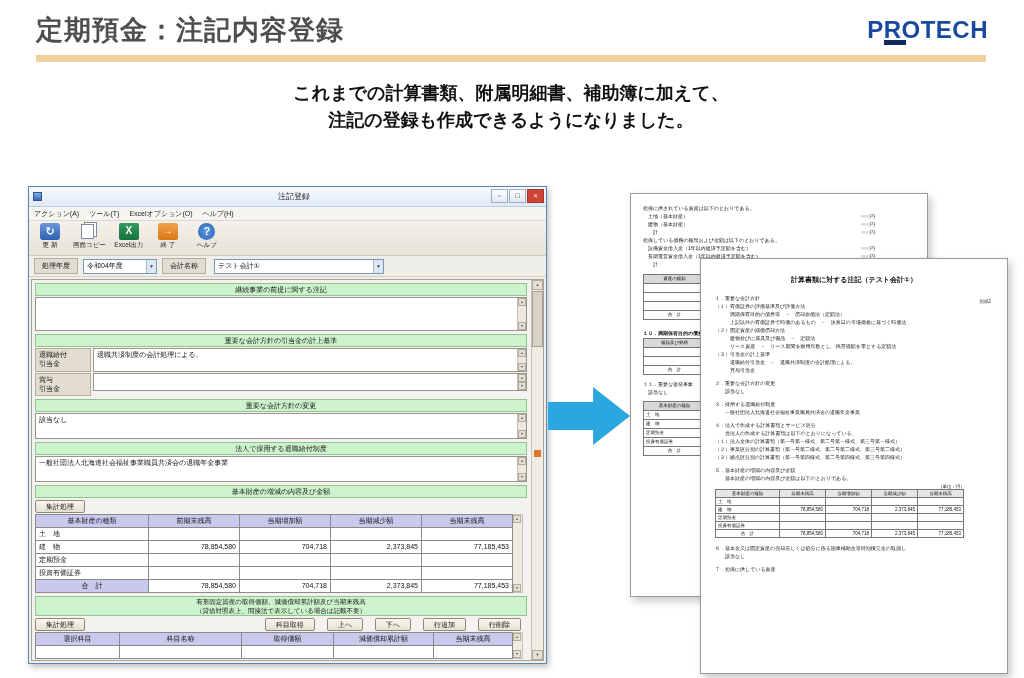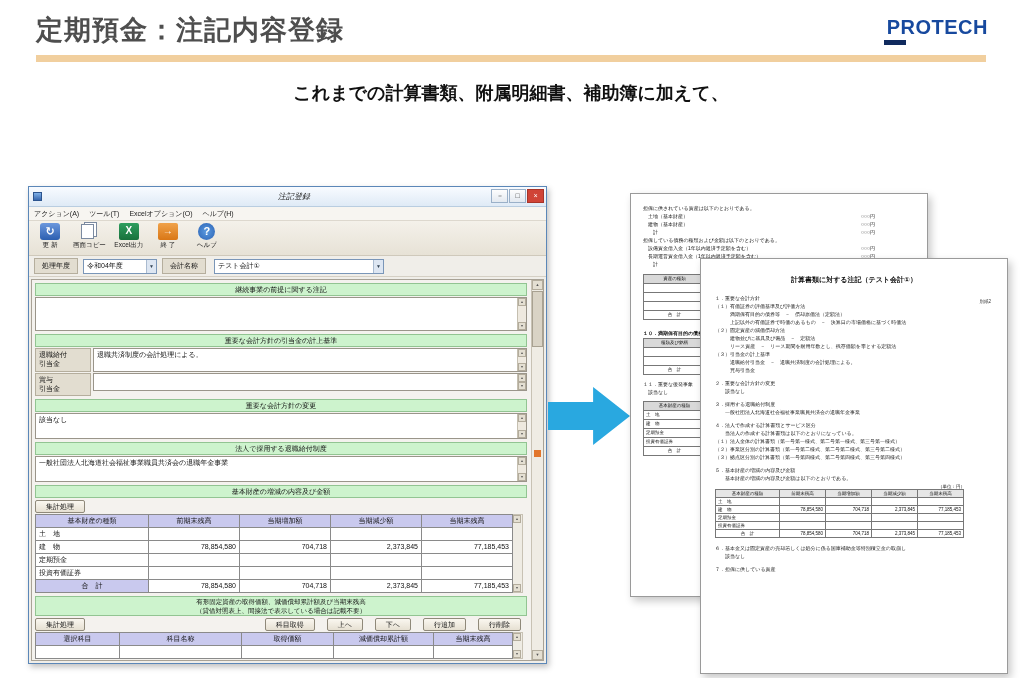--- a/index.html
+++ b/index.html
@@ -5,29 +5,29 @@
   * { box-sizing: border-box; margin: 0; padding: 0; }
   html,body { width:1024px; height:678px; }
   body {
     position: relative; overflow: hidden; background:#ffffff;
     font-family: "Liberation Sans", "DejaVu Sans", sans-serif; color:#111;
   }
 
   
   .slide-title { position:absolute; left:36px; top:12px; font-size:27px; font-weight:600; color:#4e4e4e; letter-spacing:1px; }
   .accent-bar { position:absolute; left:36px; top:55px; width:950px; height:7px; background:#f1cf9e; }
-  .logo { position:absolute; right:36px; top:16px; font-size:20px; font-weight:bold; color:#17499e; letter-spacing:0.5px; }
+  .logo { position:absolute; right:36px; top:16px; font-size:24px; font-weight:bold; color:#17499e; letter-spacing:0.5px; }
   .logo-accent { position:absolute; right:118px; top:40px; width:22px; height:5px; background:#102a5e; }
   .subtitle { position:absolute; left:0; top:80px; width:985px; text-align:center; font-size:18px; font-weight:bold; color:#111; line-height:1.5;padding-left:37px; }
 
   
   .window { position:absolute; left:28px; top:186px; width:519px; height:478px; background:#f0eee9;
             border:1px solid #5b87b8; box-shadow:2px 3px 6px rgba(0,0,0,.25); display:flex; flex-direction:column; }
   .titlebar { height:20px; background:linear-gradient(#f8fbff,#dfeaf6); border-bottom:1px solid #b9cde0;
-              display:flex; align-items:center; position:relative; flex:none;font-style:italic; }
+              display:flex; align-items:center; position:relative; flex:none; }
   .app-ico { width:9px; height:9px; background:linear-gradient(#7fb0e8,#3767ae); margin-left:4px; border:1px solid #2c548e; }
   .titlebar-text { flex:1; text-align:center; font-size:8px; color:#222; }
   .win-btns { position:absolute; right:2px; top:2px; display:flex; gap:1px; }
   .win-btn { width:17px; height:14px; border:1px solid #9ab0c8; background:linear-gradient(#fdfdfd,#e3e9f0);
              font-size:7px; line-height:12px; text-align:center; color:#333; }
   .win-btn.close { background:#d04437; border-color:#a83428; color:#fff; }
 
   .menubar { height:14px; flex:none; background:#f7f5f1; border-bottom:1px solid #ddd8ce;
              display:flex; gap:10px; align-items:center; padding:0 5px; }
   .menu-item { font-size:7px; color:#222; white-space:nowrap; }
@@ -154,20 +154,21 @@
 <body>
 
 <div>
 
   <div class="slide-title">定期預金：注記内容登録</div>
   <div class="logo">PROTECH</div>
   <div class="logo-accent"></div>
   <div class="accent-bar"></div>
   <div class="subtitle">
     <div>これまでの計算書類、附属明細書、補助簿に加えて、</div>
+    <div>注記の登録も作成できるようになりました。</div>
   </div>
 
   <div class="window">
 
     <div class="titlebar">
       <span class="app-ico"></span>
       <span class="titlebar-text">注記登録</span>
       <span class="win-btns">
         <span class="win-btn">－</span>
         <span class="win-btn">□</span>

